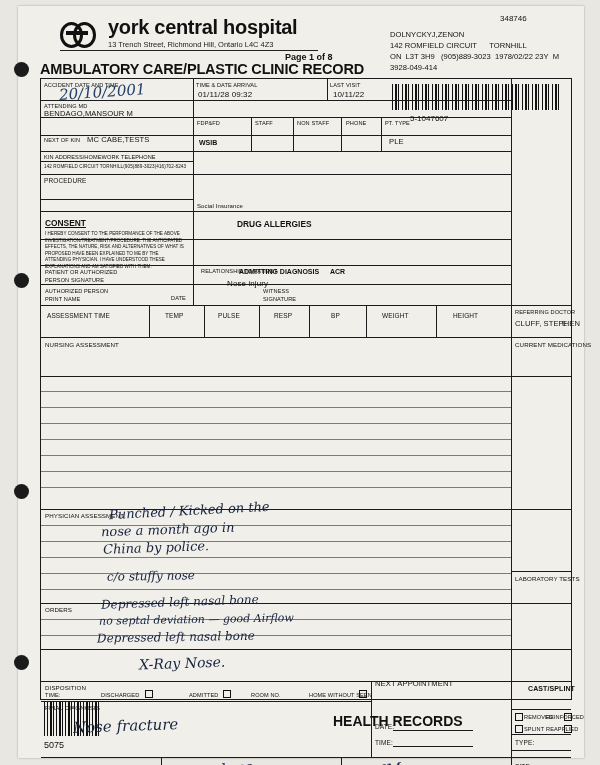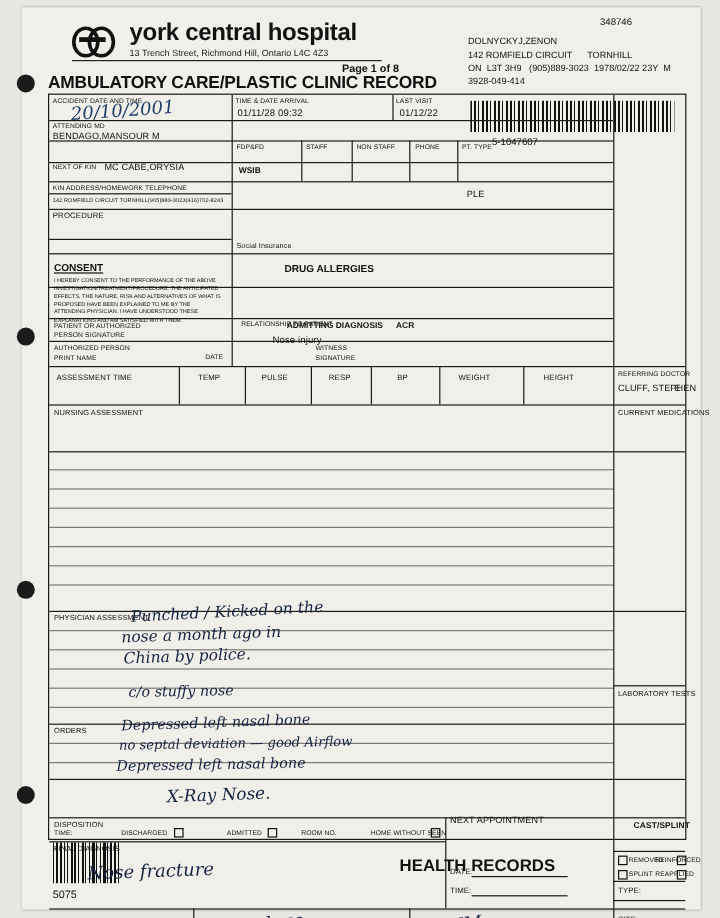--- a/index.html
+++ b/index.html
@@ -170,33 +170,33 @@
     <div class="ln v" style="left:300px;top:678px;height:42px;"></div>
     <div class="ln h" style="left:0;top:620px;width:0;"></div>
 
     <div class="ln v" style="left:330px;top:76px;height:0;"></div>
 
     <div class="lbl" style="left:3px;top:3px;">ACCIDENT DATE AND TIME</div>
     <div class="lbl" style="left:155px;top:3px;">TIME &amp; DATE ARRIVAL</div>
     <div class="lbl" style="left:289px;top:3px;">LAST VISIT</div>
     <div class="hw blue" style="left:18px;top:4px;font-size:15px;transform:rotate(-4deg);">20/10/2001</div>
     <div class="lbl" style="left:157px;top:11px;font-size:8px;">01/11/28 09:32</div>
-    <div class="lbl" style="left:292px;top:11px;font-size:8px;">01/12/22</div>
+    <div class="lbl" style="left:292px;top:11px;font-size:8px;">10/11/22</div>
 
     <div class="lbl" style="left:3px;top:24px;">ATTENDING MD</div>
     <div class="lbl" style="left:3px;top:30px;font-size:7.6px;">BENDAGO,MANSOUR M</div>
     <div class="lbl" style="left:156px;top:41px;">FDP&amp;FD</div>
     <div class="lbl" style="left:214px;top:41px;">STAFF</div>
     <div class="lbl" style="left:256px;top:41px;">NON STAFF</div>
     <div class="lbl" style="left:305px;top:41px;">PHONE</div>
     <div class="lbl" style="left:344px;top:41px;">PT. TYPE</div>
-    <div class="lbl" style="left:348px;top:58px;font-size:7.6px;margin-top:20px;">PLE</div>
+    <div class="lbl" style="left:348px;top:58px;font-size:7.6px;">PLE</div>
 
     <div class="lbl" style="left:3px;top:58px;">NEXT OF KIN</div>
-    <div class="lbl" style="left:46px;top:56px;font-size:7.6px;">MC CABE,ORYSIA</div>
+    <div class="lbl" style="left:46px;top:56px;font-size:7.6px;">MC CABE,TESTS</div>
     <div class="lbl7" style="left:158px;top:60px;">WSIB</div>
 
     <div class="lbl" style="left:3px;top:75px;">KIN ADDRESS/HOMEWORK TELEPHONE</div>
     <div class="lbl" style="left:3px;top:85px;font-size:4.6px;">142 ROMFIELD CIRCUIT     TORNHILL(905)889-3023(416)702-8243</div>
 
     <div class="lbl" style="left:3px;top:98px;font-size:6.5px;">PROCEDURE</div>
     <div class="lbl" style="left:156px;top:124px;font-size:6px;">Social Insurance</div>
 
     <div class="ln h" style="left:180px;top:136px;width:0;"></div>
     <div class="lbl8" style="left:196px;top:140px;">DRUG ALLERGIES</div>

